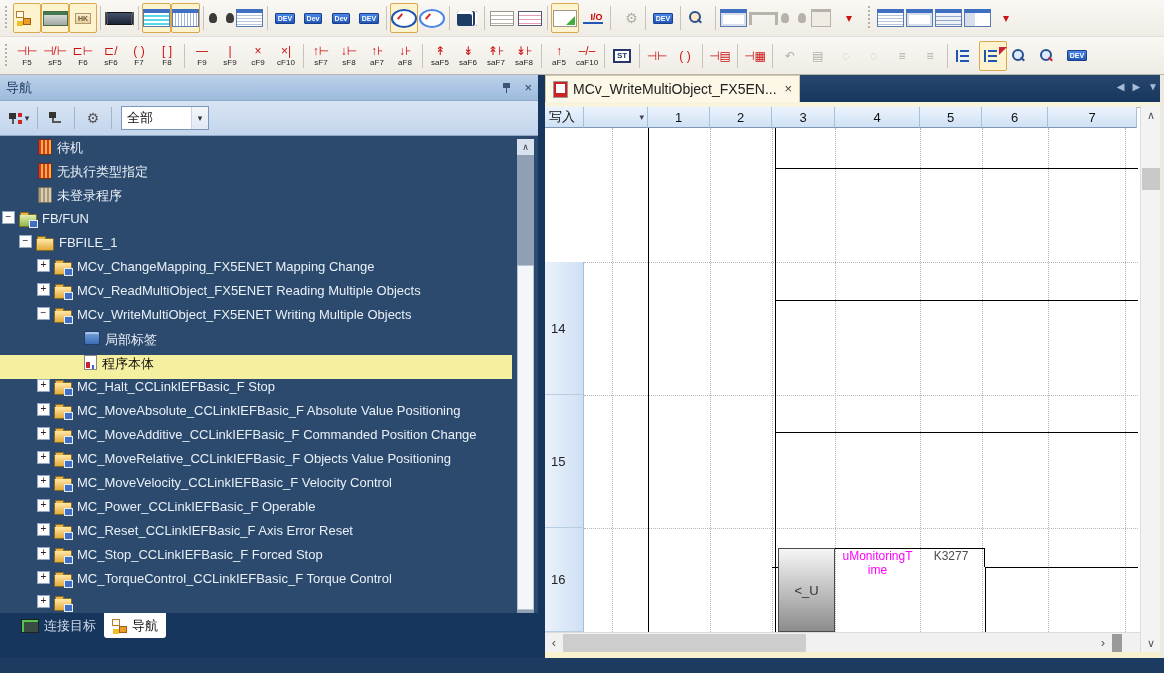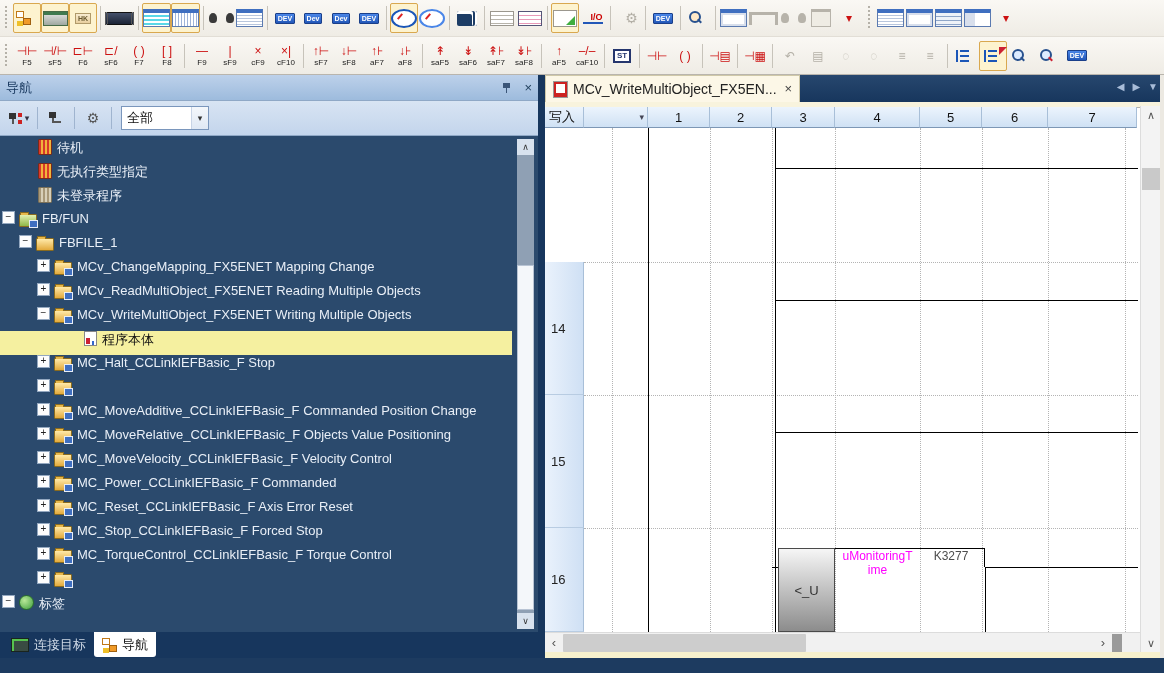--- a/index.html
+++ b/index.html
@@ -98,21 +98,21 @@
   .t-page{width:11px;height:13px;background:#fff;border:1px solid #888;position:relative;}
   .t-page:after{content:"";position:absolute;left:1px;bottom:1px;width:4px;height:6px;background:#c23;}
   .t-page.marks:after{box-shadow:5px 2px 0 -1px #36c;}
   .t-globe{width:13px;height:13px;border-radius:50%;background:radial-gradient(circle at 35% 35%,#b8e898,#3f9f3f);border:1px solid #2a6f2a;}
   
   #tree-scroll{position:absolute;right:4px;top:64px;width:17px;height:490px;background:#8fa0b4;}
   #tree-scroll .arr{position:absolute;left:0;width:17px;height:16px;background:#d8e2ee;color:#333;font-size:9px;text-align:center;line-height:16px;}
   #tree-scroll .arr.up{top:0;} #tree-scroll .arr.down{bottom:0;}
   #tree-scroll .thumb{position:absolute;left:0;top:126px;width:17px;height:345px;background:#f4f7fa;border:1px solid #b8c4d4;box-sizing:border-box;}
   
-  #nav-tabs{position:absolute;left:0;top:557px;width:538px;height:26px;background:#17365d;display:flex;align-items:flex-start;padding-left:3px;}
+  #nav-tabs{position:absolute;left:0;top:538px;width:538px;height:26px;background:#17365d;display:flex;align-items:flex-start;padding-left:13px;}
   .navtab{height:25px;display:flex;align-items:center;padding:0 8px;font-size:13px;color:#cfd9e6;}
   .navtab.active{background:#fff;color:#111;border-radius:0 0 3px 3px;}
   .t-monitor{width:16px;height:12px;background:#394b42;border:1px solid #1a241e;margin-right:5px;box-shadow:inset 2px 2px 0 #57c24e;}
   
   #doc{position:absolute;left:545px;top:0;width:619px;height:583px;background:#fff;}
   #doc-tabbar{position:absolute;left:0;top:0;width:619px;height:27px;background:linear-gradient(#27476e,#17365d);display:flex;align-items:flex-end;}
   #doc-tab{height:26px;background:#fcf7e7;border:1px solid #cfc8a8;border-bottom:none;display:flex;align-items:center;padding:0 7px;max-width:270px;}
   #doc-tab .dtico{width:13px;height:15px;background:#fff;border:1px solid #999;margin-right:5px;box-shadow:inset 2px 2px 0 #c22,inset -2px -4px 0 #c22;flex:0 0 13px;}
   #doc-tab .dlabel{font-size:14px;color:#222;white-space:nowrap;overflow:hidden;}
   #doc-tab .dclose{margin-left:8px;color:#444;font-size:13px;line-height:12px;}
@@ -474,35 +474,41 @@
             <span class="exp">+</span>
             <span class="tico t-folder fb"></span>
             <span>MCv_ReadMultiObject_FX5ENET Reading Multiple Objects</span>
           </div>
           <div class="trow">
             <span style="flex: 0 0 37px;"></span>
             <span class="exp">−</span>
             <span class="tico t-folder fb"></span>
             <span>MCv_WriteMultiObject_FX5ENET Writing Multiple Objects</span>
           </div>
+          <div class="trow">
+            <span style="flex: 0 0 84px;"></span>
+            <span class="tico t-label"></span>
+            <span>局部标签</span>
+          </div>
           <div class="trow sel">
             <span style="flex: 0 0 84px;"></span>
             <span class="tico t-page marks"></span>
             <span>程序本体</span>
           </div>
           <div class="trow">
             <span style="flex: 0 0 37px;"></span>
             <span class="exp">+</span>
             <span class="tico t-folder fb"></span>
             <span>MC_Halt_CCLinkIEFBasic_F Stop</span>
           </div>
           <div class="trow">
             <span style="flex: 0 0 37px;"></span>
             <span class="exp">+</span>
             <span class="tico t-folder fb"></span>
+            <span>MC_MoveAbsolute_CCLinkIEFBasic_F Absolute Value Positioning</span>
           </div>
           <div class="trow">
             <span style="flex: 0 0 37px;"></span>
             <span class="exp">+</span>
             <span class="tico t-folder fb"></span>
             <span>MC_MoveAdditive_CCLinkIEFBasic_F Commanded Position Change</span>
           </div>
           <div class="trow">
             <span style="flex: 0 0 37px;"></span>
             <span class="exp">+</span>
@@ -512,21 +518,21 @@
           <div class="trow">
             <span style="flex: 0 0 37px;"></span>
             <span class="exp">+</span>
             <span class="tico t-folder fb"></span>
             <span>MC_MoveVelocity_CCLinkIEFBasic_F Velocity Control</span>
           </div>
           <div class="trow">
             <span style="flex: 0 0 37px;"></span>
             <span class="exp">+</span>
             <span class="tico t-folder fb"></span>
-            <span>MC_Power_CCLinkIEFBasic_F Commanded</span>
+            <span>MC_Power_CCLinkIEFBasic_F Operable</span>
           </div>
           <div class="trow">
             <span style="flex: 0 0 37px;"></span>
             <span class="exp">+</span>
             <span class="tico t-folder fb"></span>
             <span>MC_Reset_CCLinkIEFBasic_F Axis Error Reset</span>
           </div>
           <div class="trow">
             <span style="flex: 0 0 37px;"></span>
             <span class="exp">+</span>

